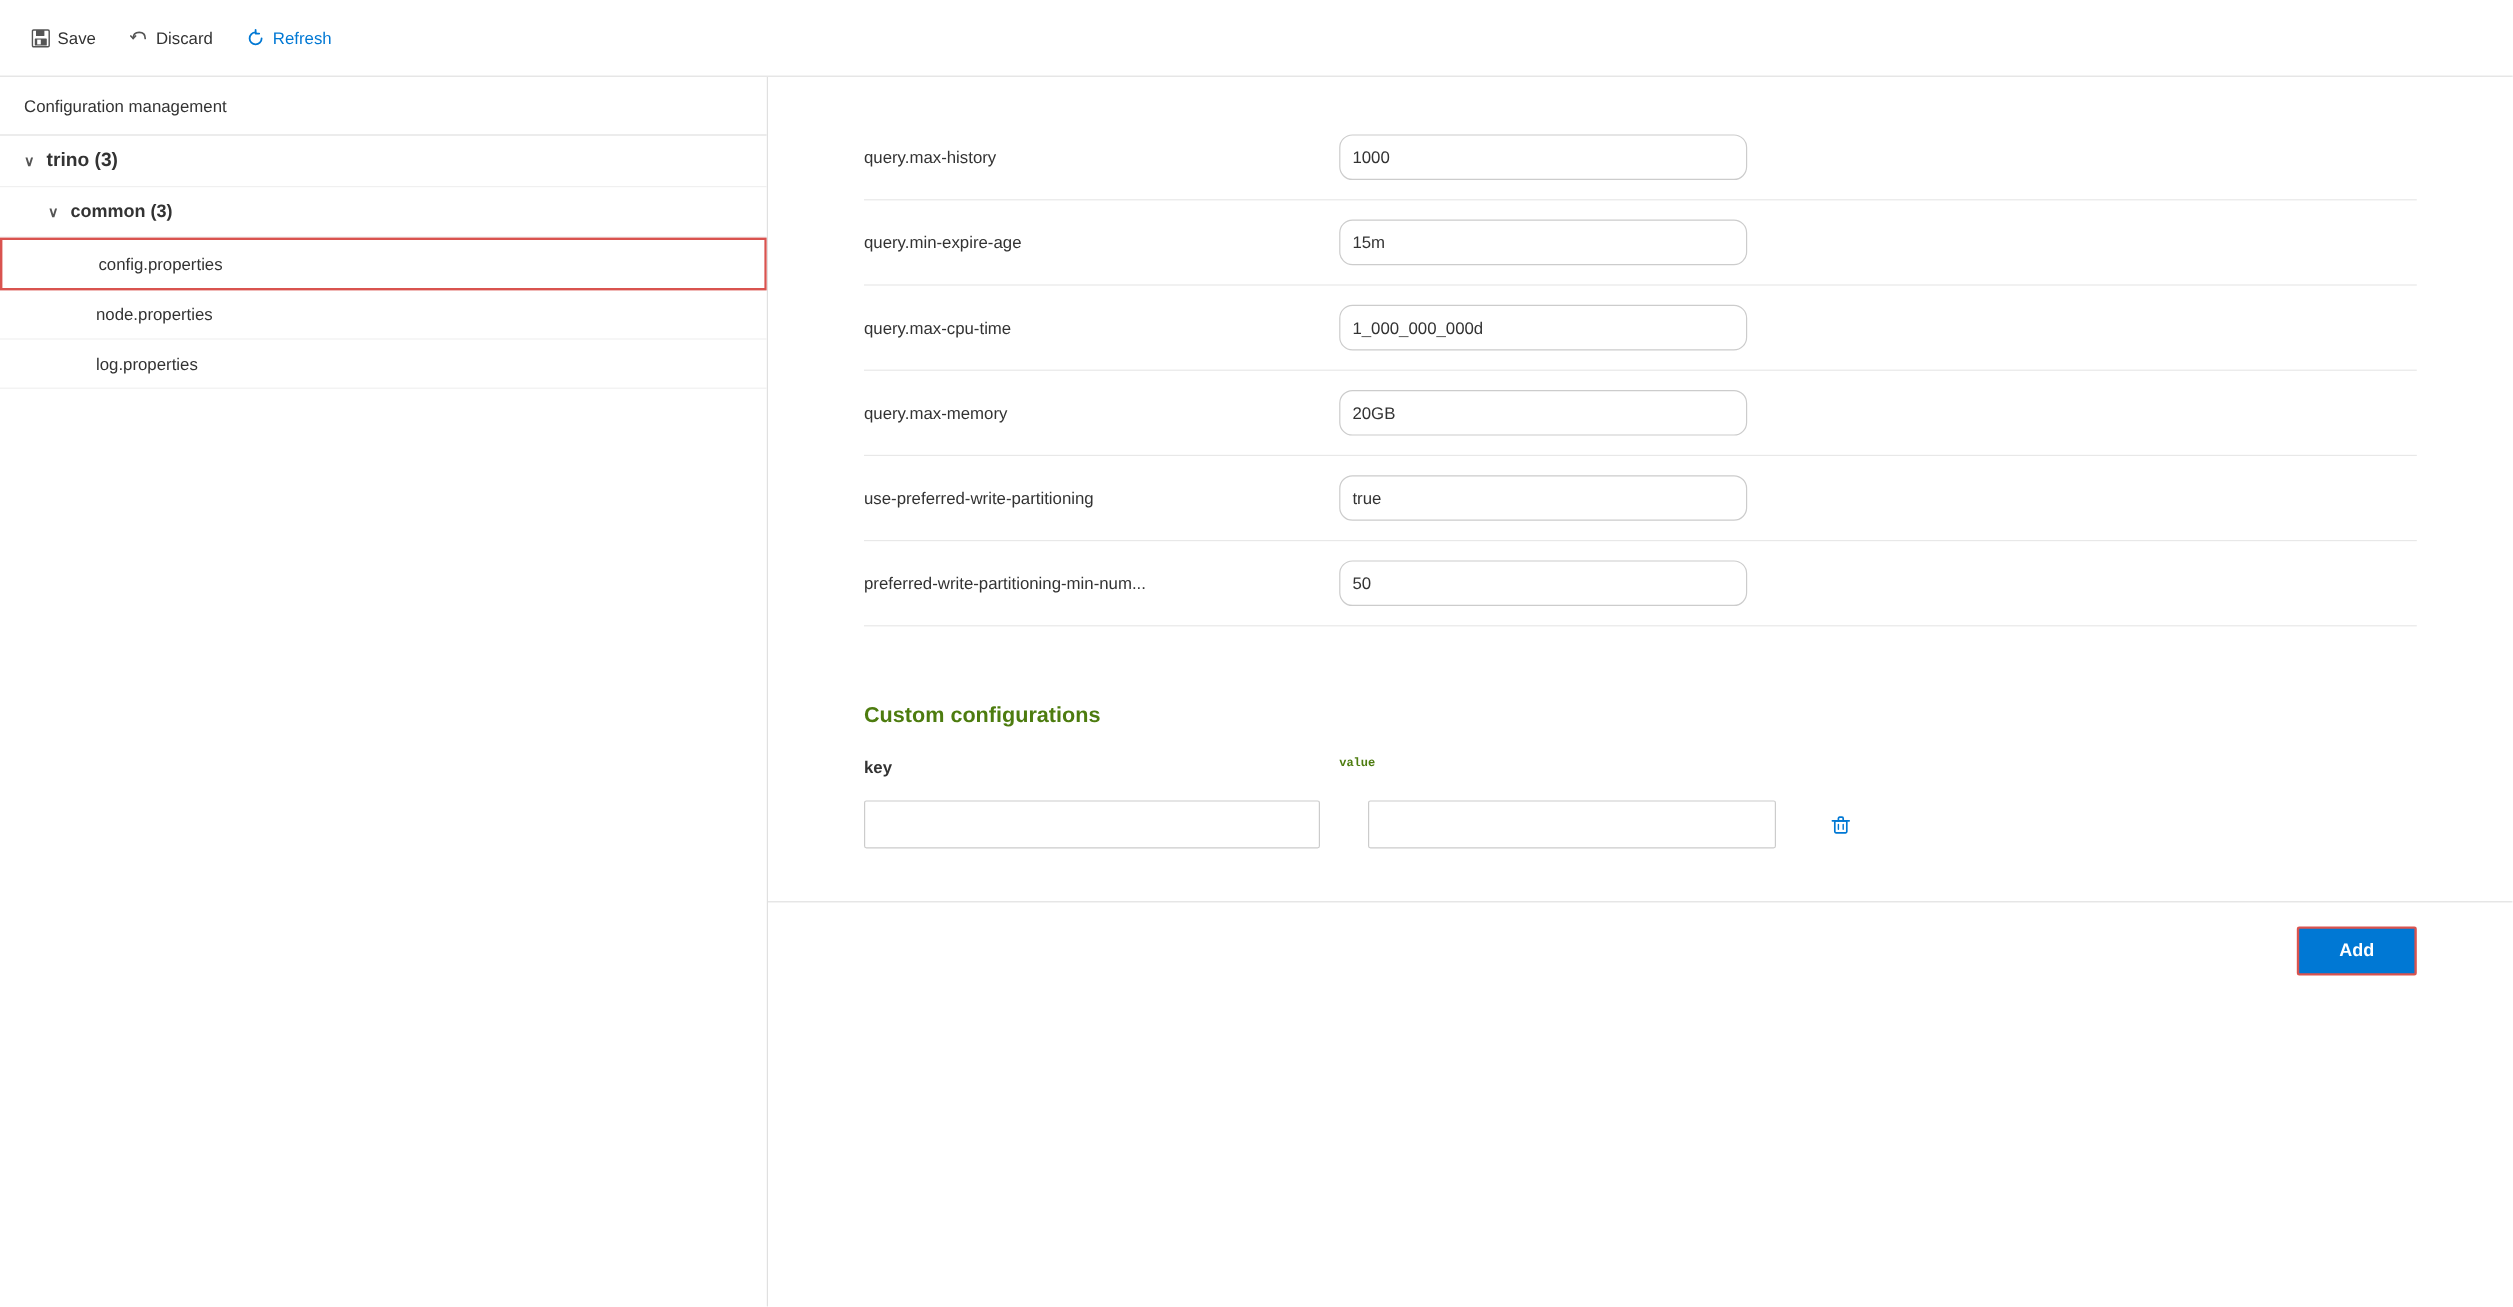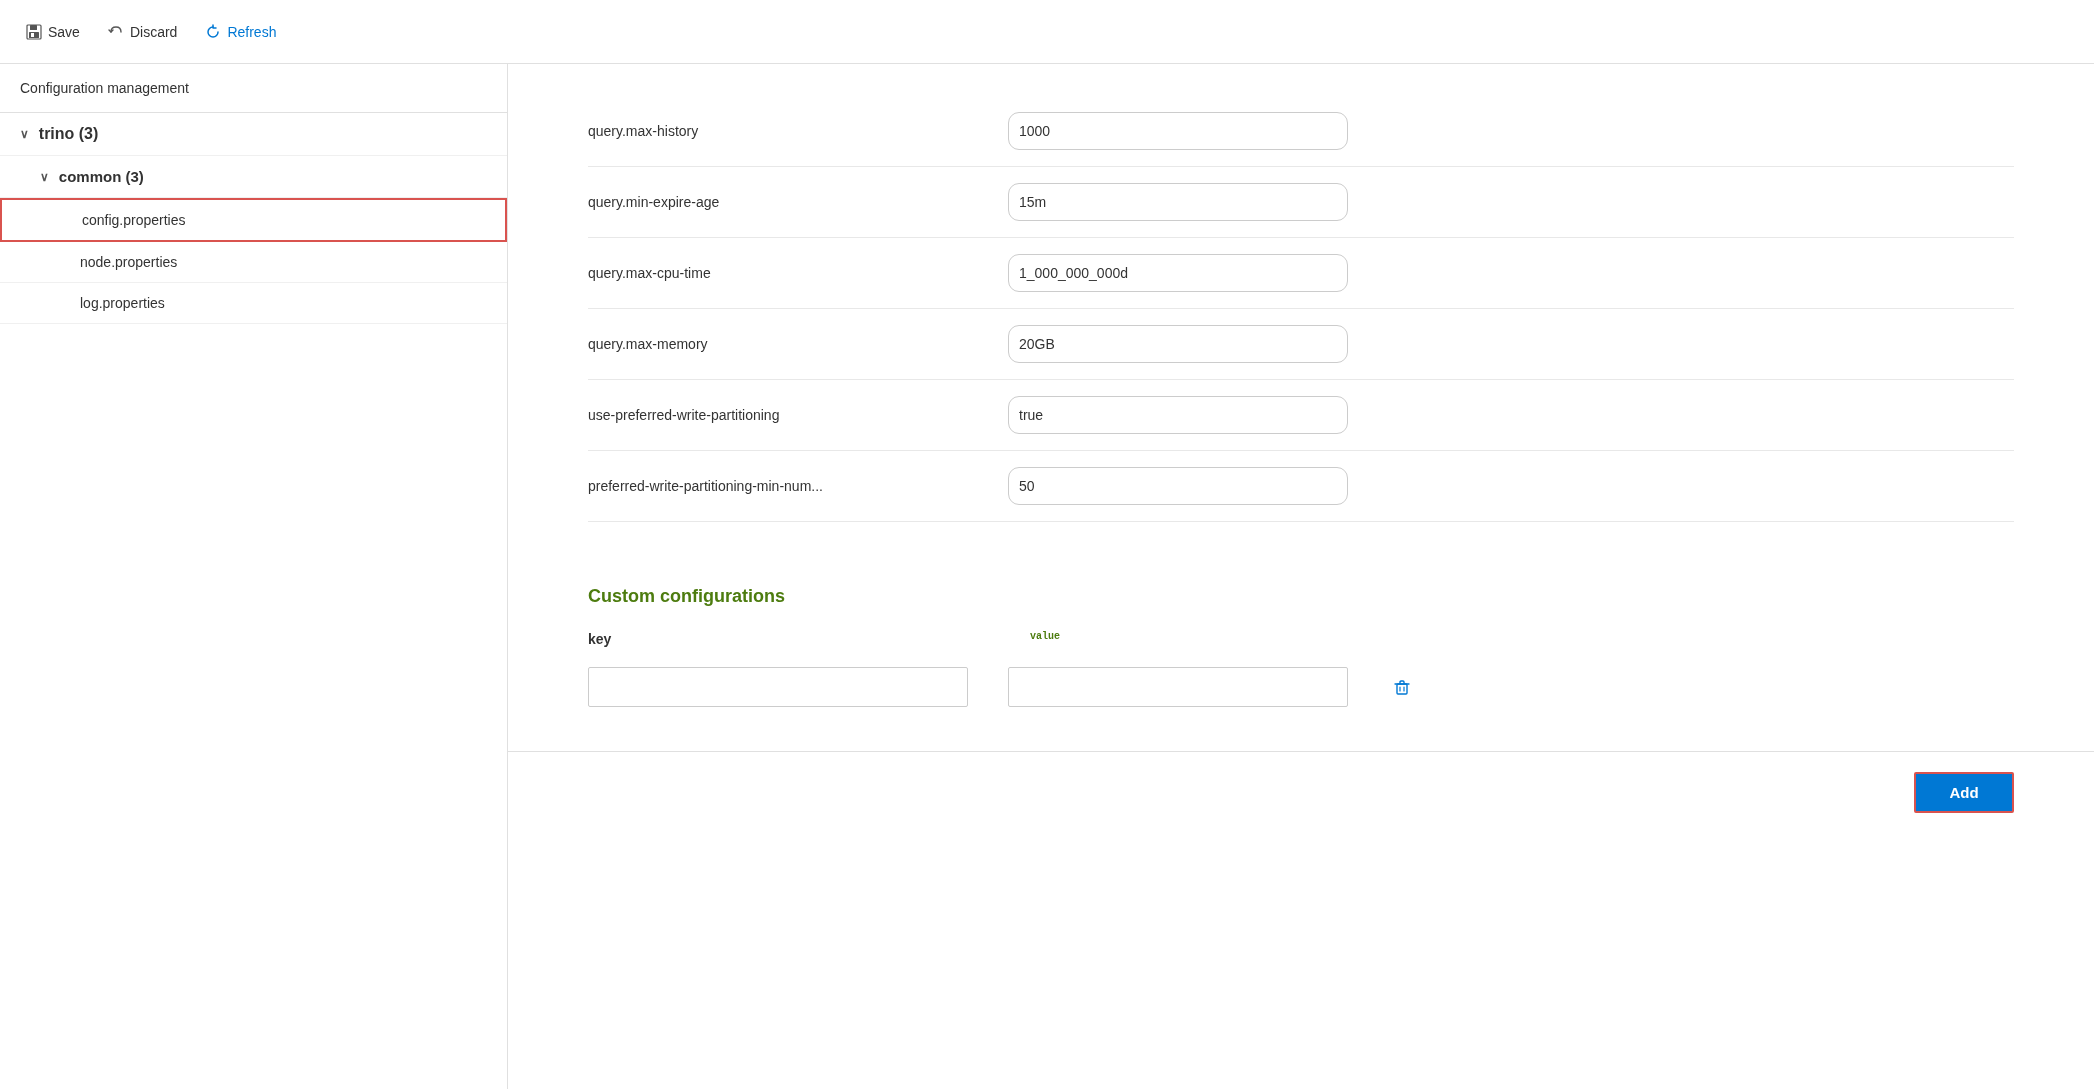--- a/index.html
+++ b/index.html
@@ -40,21 +40,21 @@
 
     
     .main-layout {
       display: flex;
       flex: 1;
       overflow: hidden;
     }
 
     
     .sidebar {
-      width: 508px;
+      width: 640px;
       border-right: 1px solid #e0e0e0;
       overflow-y: auto;
       flex-shrink: 0;
     }
     .sidebar-title {
       padding: 16px 20px;
       font-size: 14px;
       color: #333;
       border-bottom: 1px solid #e0e0e0;
     }
@@ -88,21 +88,21 @@
     .config-section {
       padding: 32px 80px;
     }
 
     
     .config-row {
       display: flex;
       align-items: center;
       padding: 16px 0;
       border-bottom: 1px solid #e8e8e8;
-      gap: 40px;
+      gap: 16px;
     }
     .config-key {
       width: 380px;
       font-size: 14px;
       color: #333;
       flex-shrink: 0;
     }
     .config-value-input {
       flex: 1;
       height: 38px;
@@ -120,21 +120,21 @@
       padding: 32px 80px;
     }
     .custom-title {
       font-size: 18px;
       font-weight: 600;
       color: #4d7c0f;
       margin-bottom: 24px;
     }
     .custom-table-header {
       display: flex;
-      gap: 62px;
+      gap: 16px;
       padding-bottom: 8px;
     }
     .custom-col-key {
       width: 380px;
       font-size: 14px;
       font-weight: 600;
       color: #333;
       flex-shrink: 0;
     }
     .custom-col-value {

